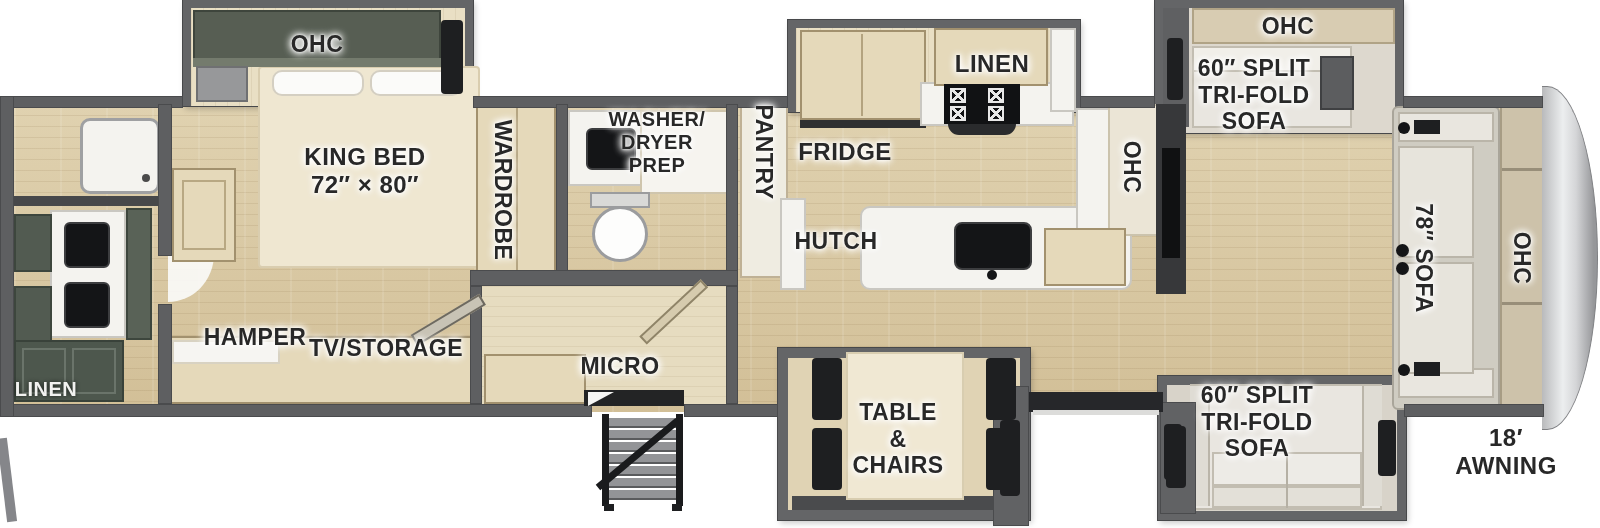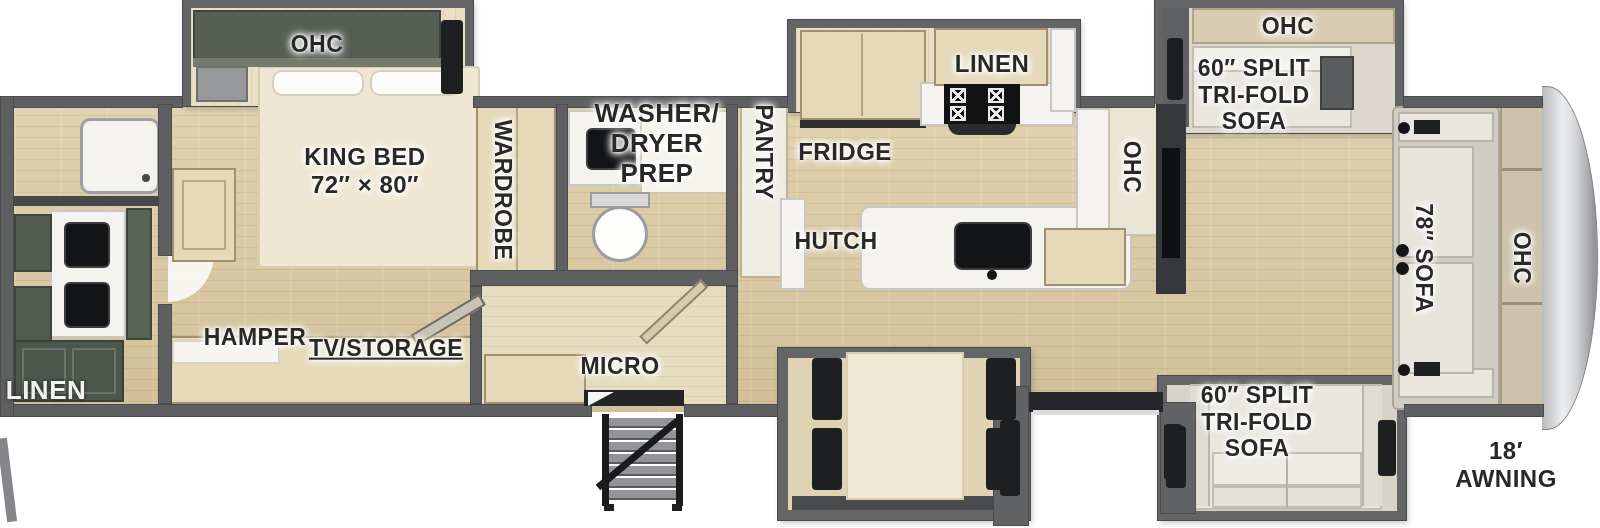--- a/index.html
+++ b/index.html
@@ -25,21 +25,21 @@
   .sink{position:absolute;background:#141517;border:2px solid #3c3d3f;border-radius:6px;z-index:7;}
   .blackpx{position:absolute;background:#1e1f21;z-index:7;}
   .sofa{position:absolute;background:#e9e6e0;border:2px solid #c2bdb1;z-index:5;}
   .label{position:absolute;font-weight:bold;color:#282828;text-align:center;white-space:pre-line;
      line-height:1.16;letter-spacing:.5px;font-size:23px;z-index:40;
      text-shadow:0 0 3px #fff,0 0 6px #fff,0 0 10px #fff,0 1px 8px #fff;
      transform:translate(-50%,-50%);}
   .label.rot{transform:translate(-50%,-50%) rotate(90deg);}
   .label.light{color:#f2f2f0;text-shadow:0 0 4px rgba(0,0,0,.65);}
   .label.big{font-size:24px;}
-  .label.sm{font-size:26px;}
+  .label.sm{font-size:20px;}
   .burner{position:absolute;border:2px solid #e8e8e8;z-index:8;
      background:linear-gradient(45deg,transparent 42%,#e8e8e8 42% 58%,transparent 58%),
                 linear-gradient(-45deg,transparent 42%,#e8e8e8 42% 58%,transparent 58%);}
   .tread{position:absolute;background:#939497;border-bottom:2px solid #5a5b5d;z-index:7;}
 </style>
 </head>
 <body>
 
 <div id="plan">
 
@@ -211,20 +211,23 @@
   <div class="label" style="left:836px;top:241px;">HUTCH</div>
   <div class="label rot" style="left:1132px;top:167px;">OHC</div>
   <div class="label" style="left:1288px;top:26px;">OHC</div>
   <div class="label" style="left:1254px;top:95px;">60″ SPLIT
 TRI-FOLD
 SOFA</div>
   <div class="label rot" style="left:1424px;top:258px;">78″ SOFA</div>
   <div class="label rot" style="left:1522px;top:258px;">OHC</div>
   <div class="label sm light" style="left:46px;top:390px;">LINEN</div>
   <div class="label" style="left:255px;top:337px;">HAMPER</div>
-  <div class="label" style="left:386px;top:348px;text-decoration:underline;">TV/STORAGE</div>
+  <div class="label" style="left:386px;top:348px;">TV/STORAGE</div>
   <div class="label" style="left:620px;top:366px;">MICRO</div>
+  <div class="label" style="left:898px;top:439px;">TABLE
+&amp;
+CHAIRS</div>
   <div class="label" style="left:1257px;top:422px;">60″ SPLIT
 TRI-FOLD
 SOFA</div>
-  <div class="label big" style="left:1506px;top:465px;text-align:center;">18′ AWNING</div>
+  <div class="label big" style="left:1506px;top:452px;text-align:center;">18′ AWNING</div>
 
 </div>
 
 </body></html>

